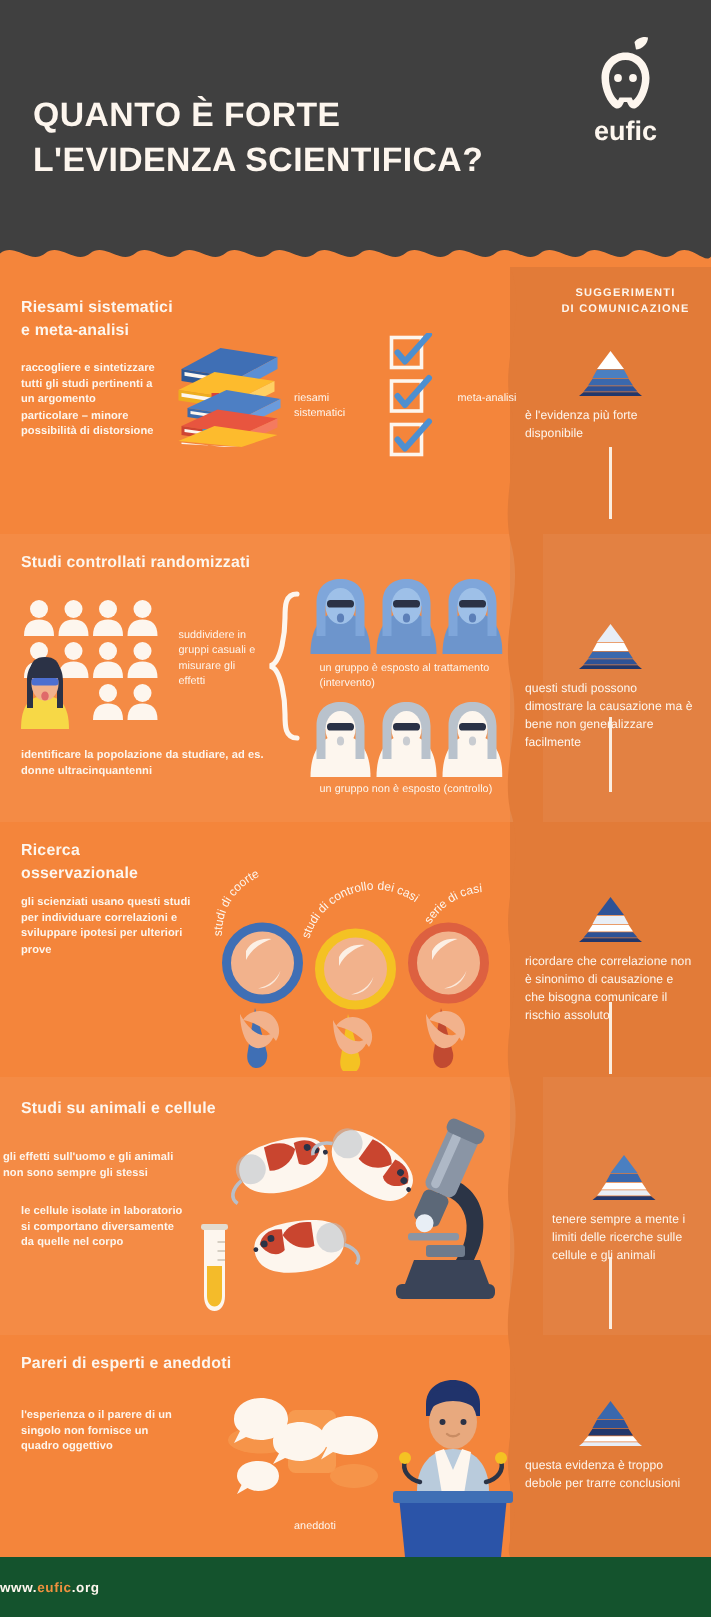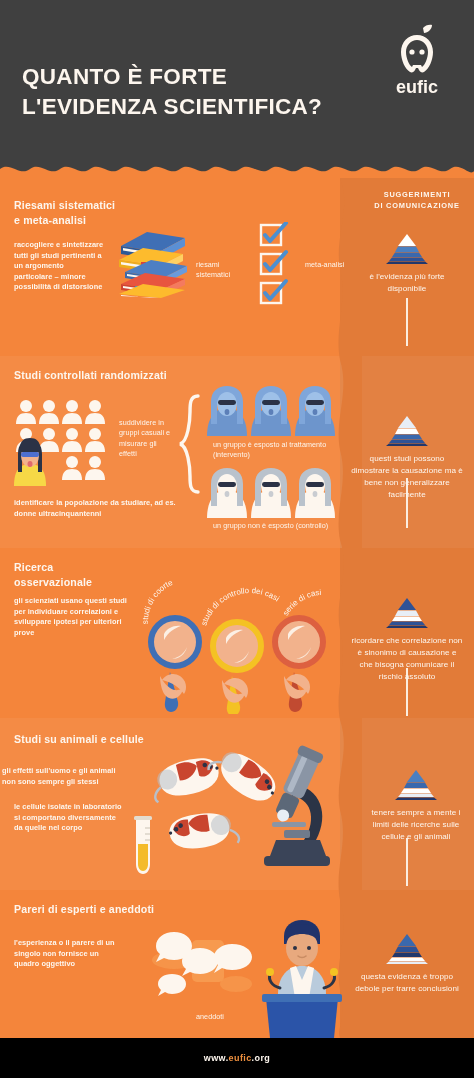--- a/index.html
+++ b/index.html
@@ -74,36 +74,36 @@
     position: absolute; font-size: 7.2px; color: #fdf6ee;
     line-height: 1.4; letter-spacing: 0.05px;
   }
 
   
   .tips-head {
     position: absolute; left: 340px; top: 12px; width: 154px;
     text-align: center; font-size: 7.4px; font-weight: bold;
     color: #fdf6ee; letter-spacing: 0.8px; line-height: 1.45;
   }
-  .tip { position: absolute; left: 340px; width: 134px; text-align: center; }
+  .tip { position: absolute; left: 340px; width: 134px; text-align: left; }
   .tip-pyr { display: block; margin: 0 auto; }
   .tip-text {
     font-size: 8.1px; color: #fdf6ee; line-height: 1.5;
     letter-spacing: 0.05px; margin-top: 7px; padding: 0 10px;
   }
   .connector {
     position: absolute; left: 406px; width: 1.6px;
     background: #fdf6ee; opacity: 0.92;
   }
 
   
   .footer {
     position: absolute; left: 0; bottom: 0; width: 474px; height: 40px;
-    background: #000000;
-    display: flex; align-items: center; justify-content: center;
+    background: #14532d;
+    display: flex; align-items: center; 
   }
   .footer-url { font-size: 9px; font-weight: bold; letter-spacing: 0.4px; }
   .footer-url .w { color: #fdf6ee; }
   .footer-url .e { color: #f0913f; }
   .footer-url .o { color: #fdf6ee; }
 
   svg { display: block; }
 </style>
 </head>
 <body>

